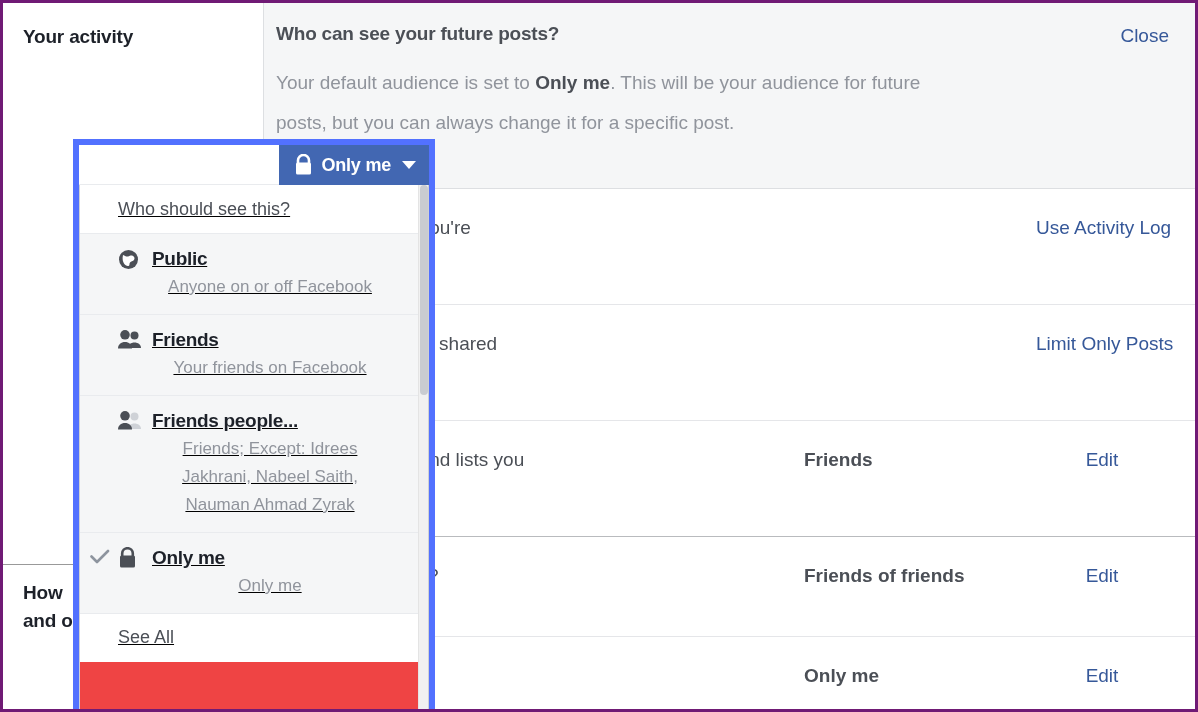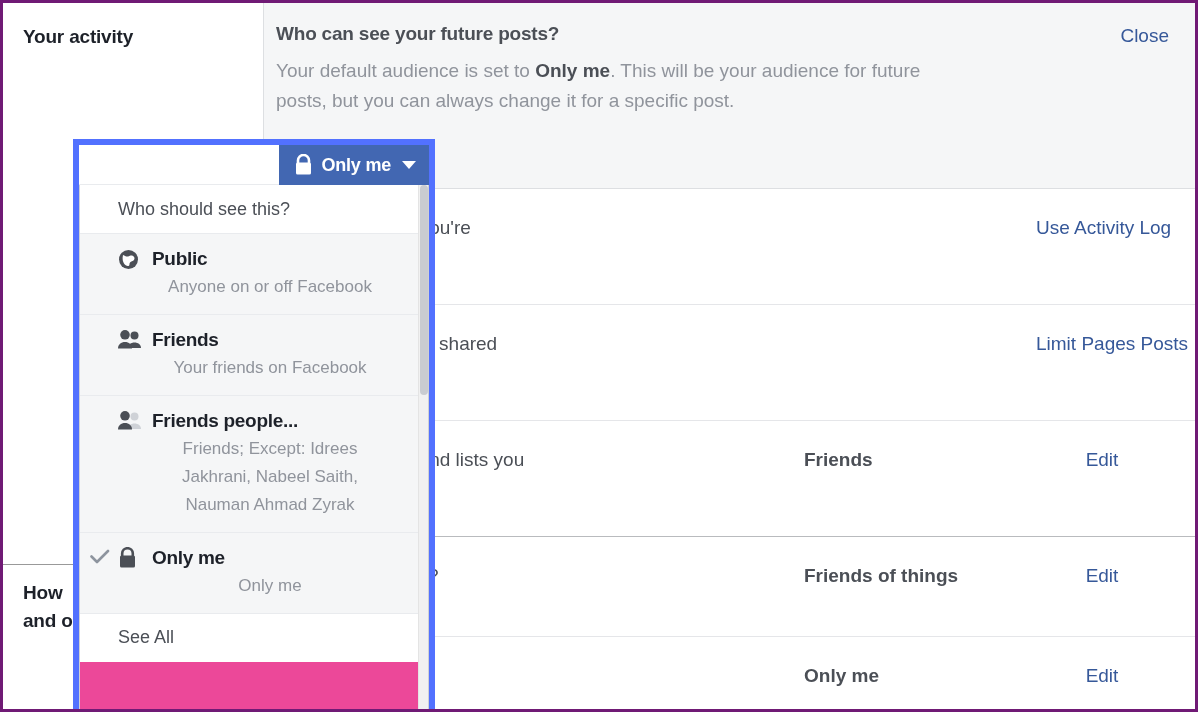--- a/index.html
+++ b/index.html
@@ -65,23 +65,23 @@
   }
   .close-link {
     position: absolute;
     right: 32px; top: 20px;
     font-size: 19px;
     color: #365899;
     cursor: pointer;
     line-height: 26px;
   }
   .panel-head-desc {
-    margin-top: 9px;
-    font-size: 19px;
-    line-height: 30px;
+    margin-top: 16px;
+    font-size: 19px;
+    line-height: 40px;
     color: #90949c;
     max-width: 700px;
   }
   .panel-head-desc b { color: #4b4f56; font-weight: bold; }
 
   
   .rows { position: relative; }
   .row {
     position: relative;
     display: flex;
@@ -150,24 +150,25 @@
     width: 0; height: 0;
     border-left: 7px solid transparent;
     border-right: 7px solid transparent;
     border-top: 8px solid #ffffff;
     margin-left: 3px;
   }
 
   .dropdown {
     position: relative;
     height: 528px;
-    background: #ec4899;
+    background: #ef4444;
     border: 1px solid #cfd1d5;
     border-top: none;
     overflow: hidden;
+    text-decoration: underline;
   }
   .dd-header {
     background: #ffffff;
     font-size: 18px;
     color: #4b4f56;
     padding: 14px 14px 13px 38px;
     border-bottom: 1px solid #e9ebee;
   }
   .dd-item {
     position: relative;
@@ -258,30 +259,30 @@
     <div class="rows">
       <div class="row">
         <div class="row-label">posts and things you're</div>
         <div class="row-value"></div>
         <div class="row-action">Use Activity Log</div>
       </div>
       <div class="row">
         <div class="row-label" style="white-space:pre-line;">ce for posts you've shared
 ends or Public?</div>
         <div class="row-value"></div>
-        <div class="row-action">Limit Pages Posts</div>
+        <div class="row-action">Limit Only Posts</div>
       </div>
       <div class="row alt-border">
         <div class="row-label">e people, Pages and lists you</div>
         <div class="row-value">Friends</div>
         <div class="row-action">Edit</div>
       </div>
       <div class="row" style="min-height:100px;">
         <div class="row-label">ou friend requests?</div>
-        <div class="row-value">Friends of things</div>
+        <div class="row-value">Friends of friends</div>
         <div class="row-action">Edit</div>
       </div>
       <div class="row" style="min-height:100px;border-bottom:none;">
         <div class="row-label">ur friends list?</div>
         <div class="row-value">Only me</div>
         <div class="row-action">Edit</div>
       </div>
     </div>
   </div>
 

